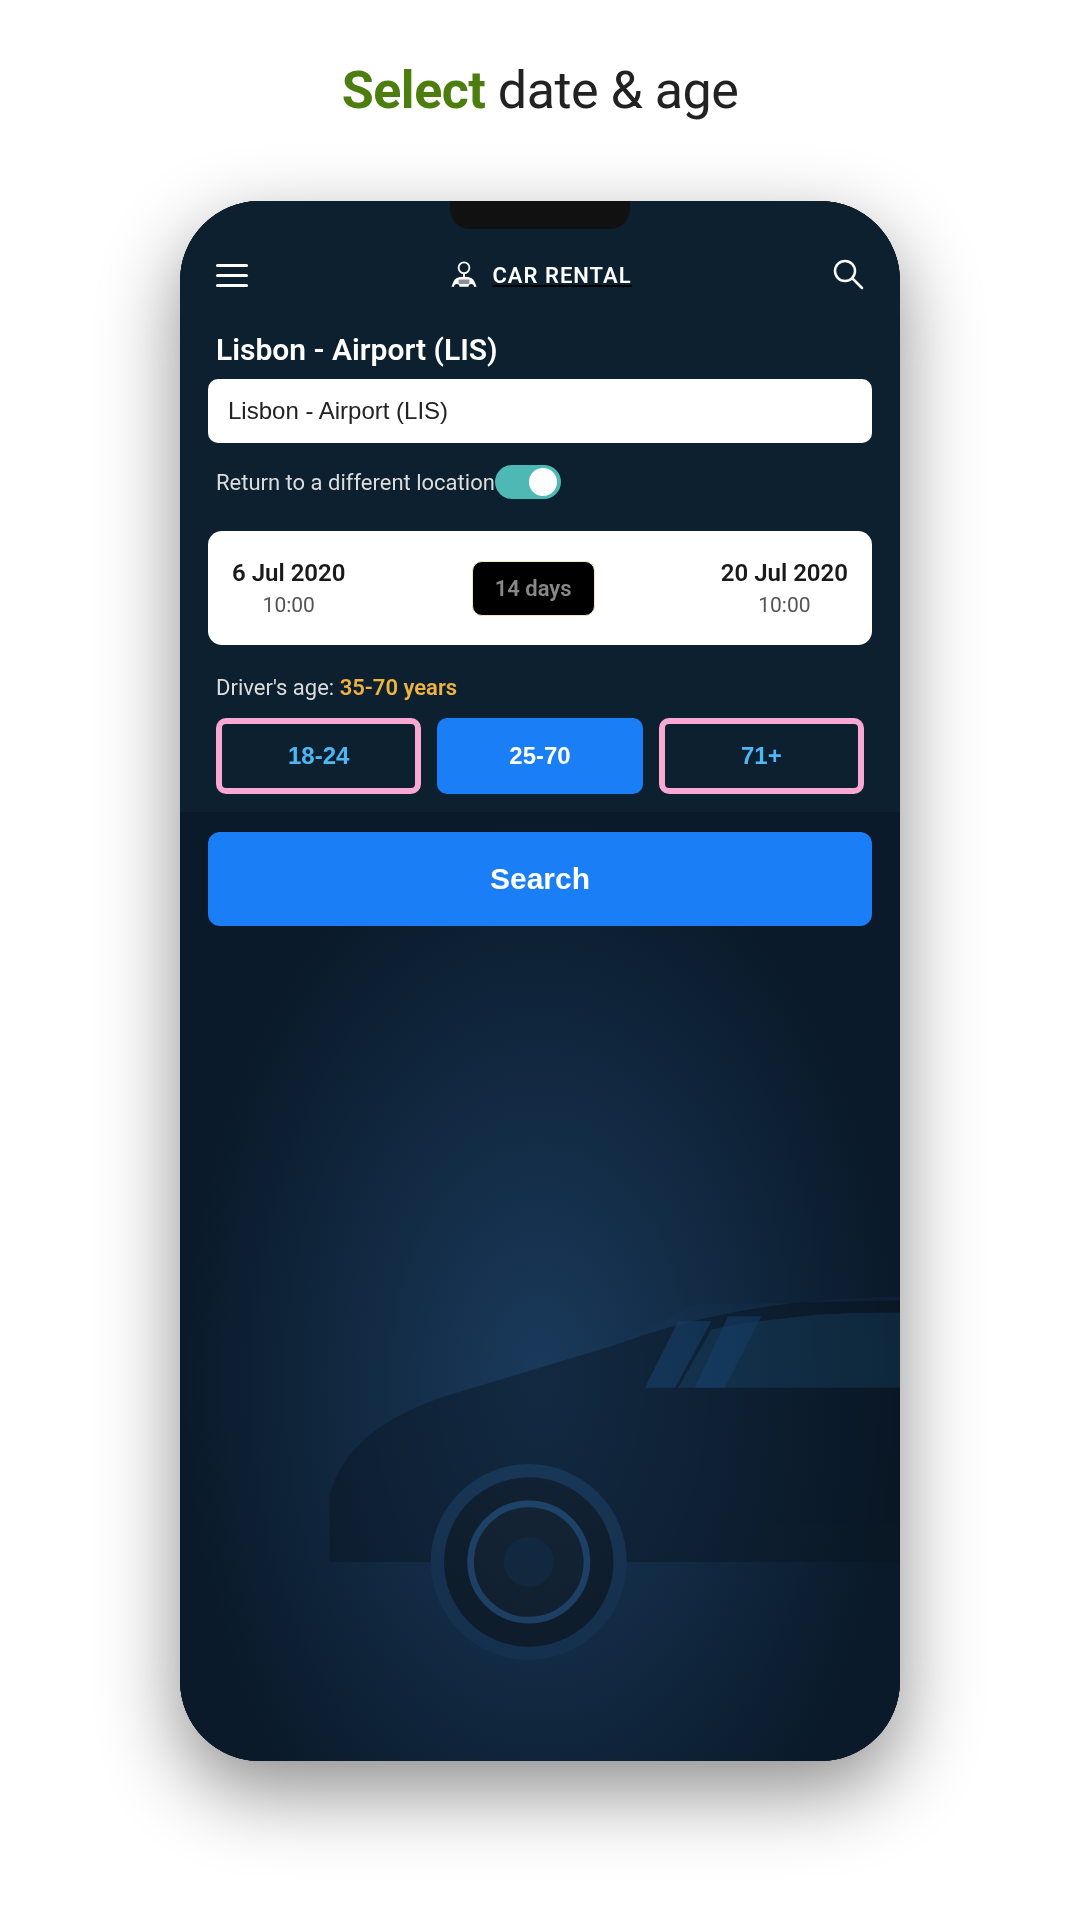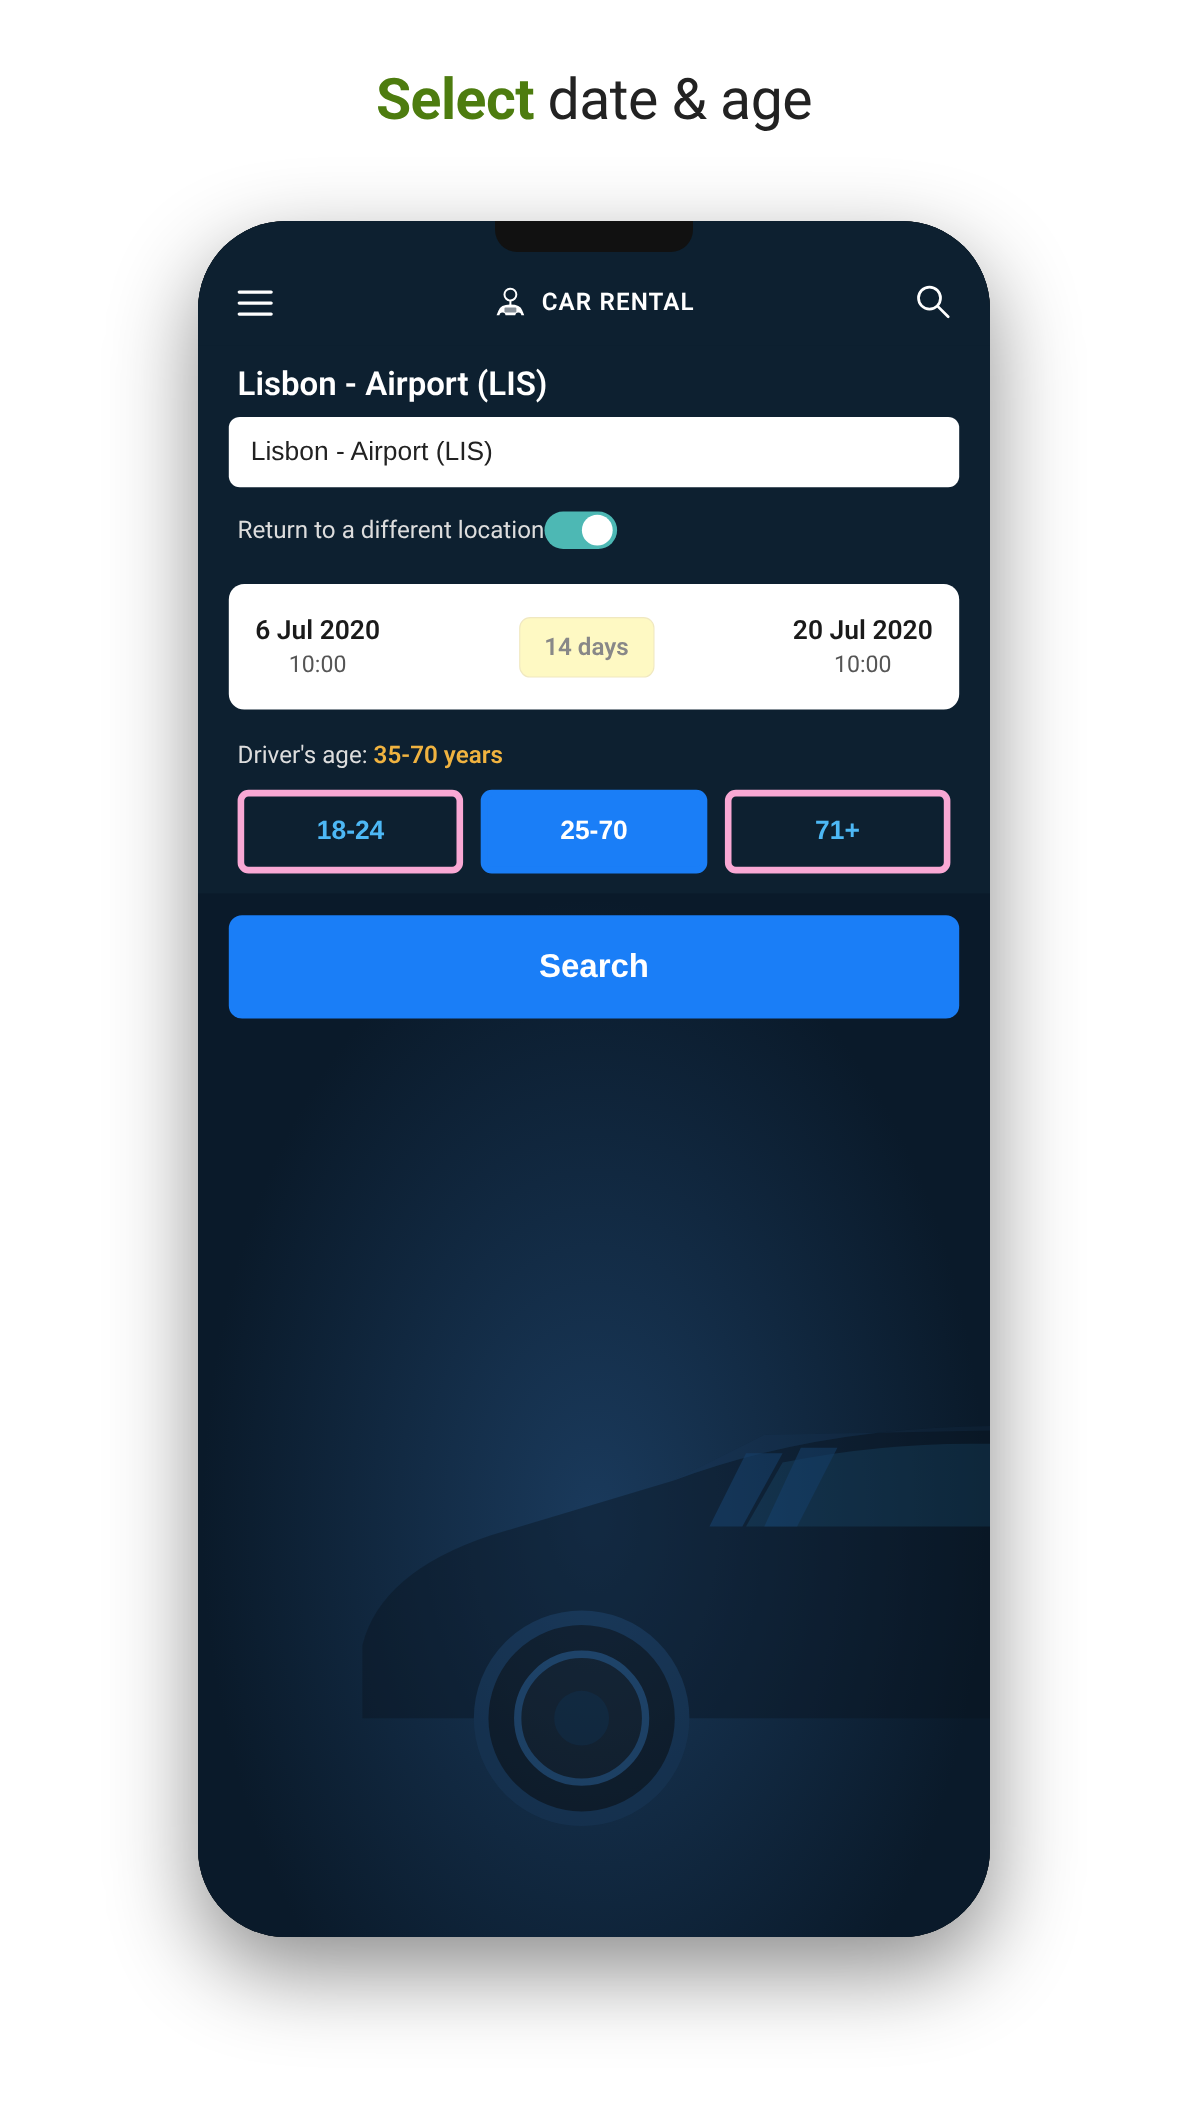--- a/index.html
+++ b/index.html
@@ -86,20 +86,21 @@
       width: 32px;
       height: 3px;
       background: #fff;
       border-radius: 2px;
     }
 
     .brand {
       display: flex;
       align-items: center;
       gap: 10px;
+      text-decoration: underline;
     }
 
     .car-icon-svg {
       width: 36px;
       height: 36px;
     }
 
     .brand-label {
       color: #fff;
       font-size: 22px;
@@ -196,21 +197,21 @@
       font-weight: 600;
       color: #1a1a1a;
     }
 
     .time-text {
       font-size: 21px;
       color: #555;
     }
 
     .days-badge {
-      background: #fef9c3;
+      background: #000000;
       border-radius: 10px;
       padding: 14px 22px;
       font-size: 22px;
       font-weight: 600;
       color: #888;
       border: 1px solid #f0e8c0;
     }
 
     
     .age-section {

